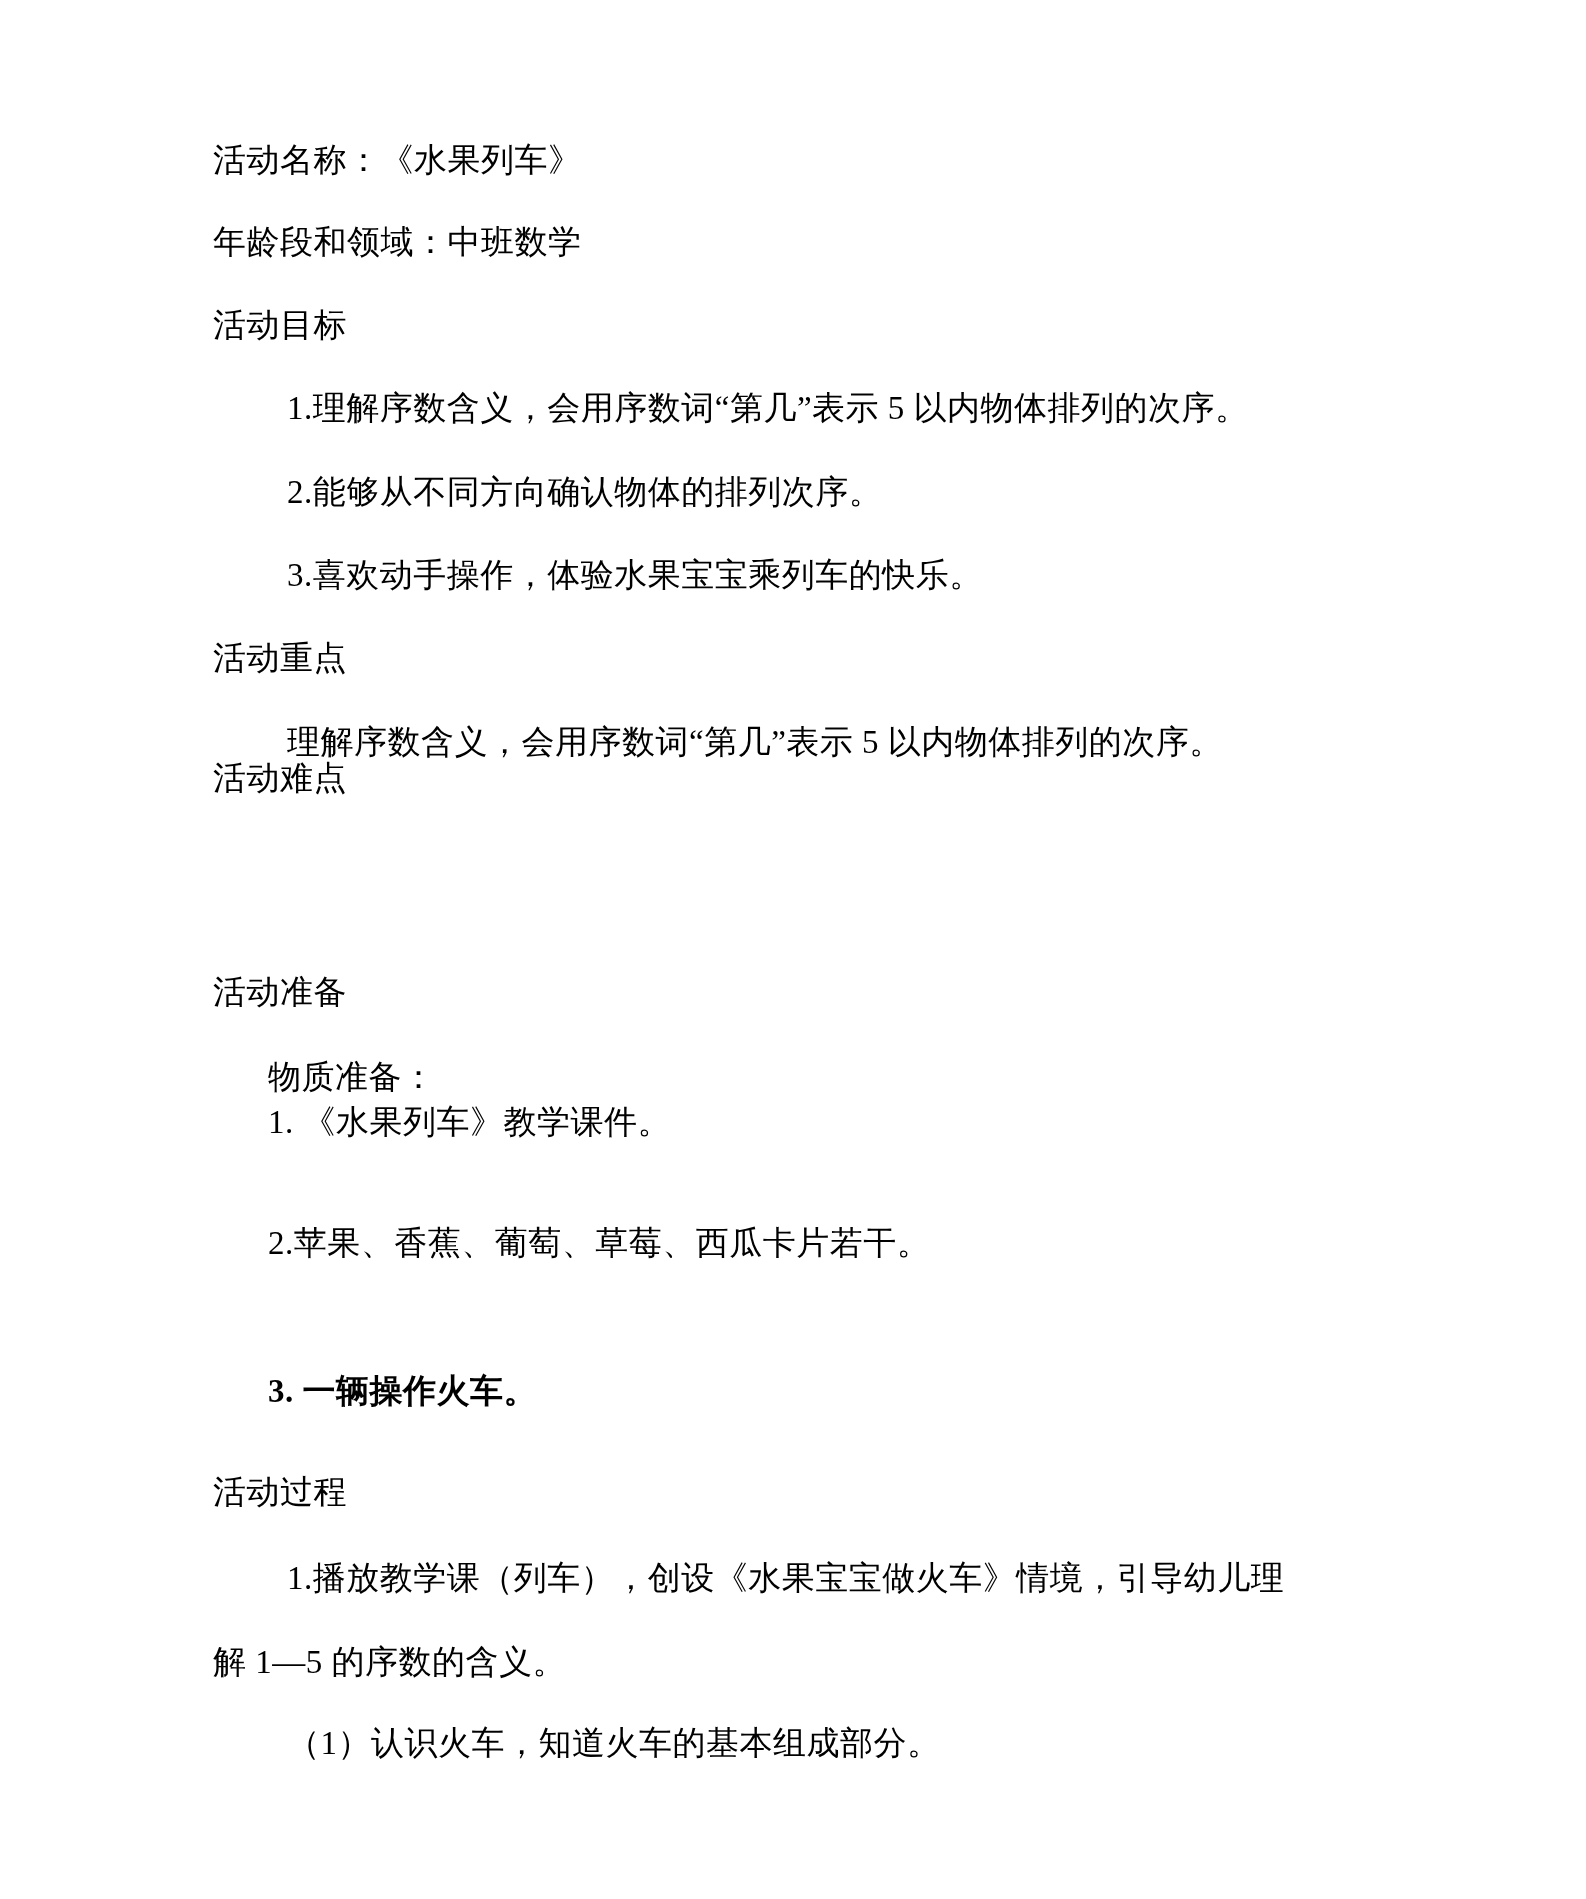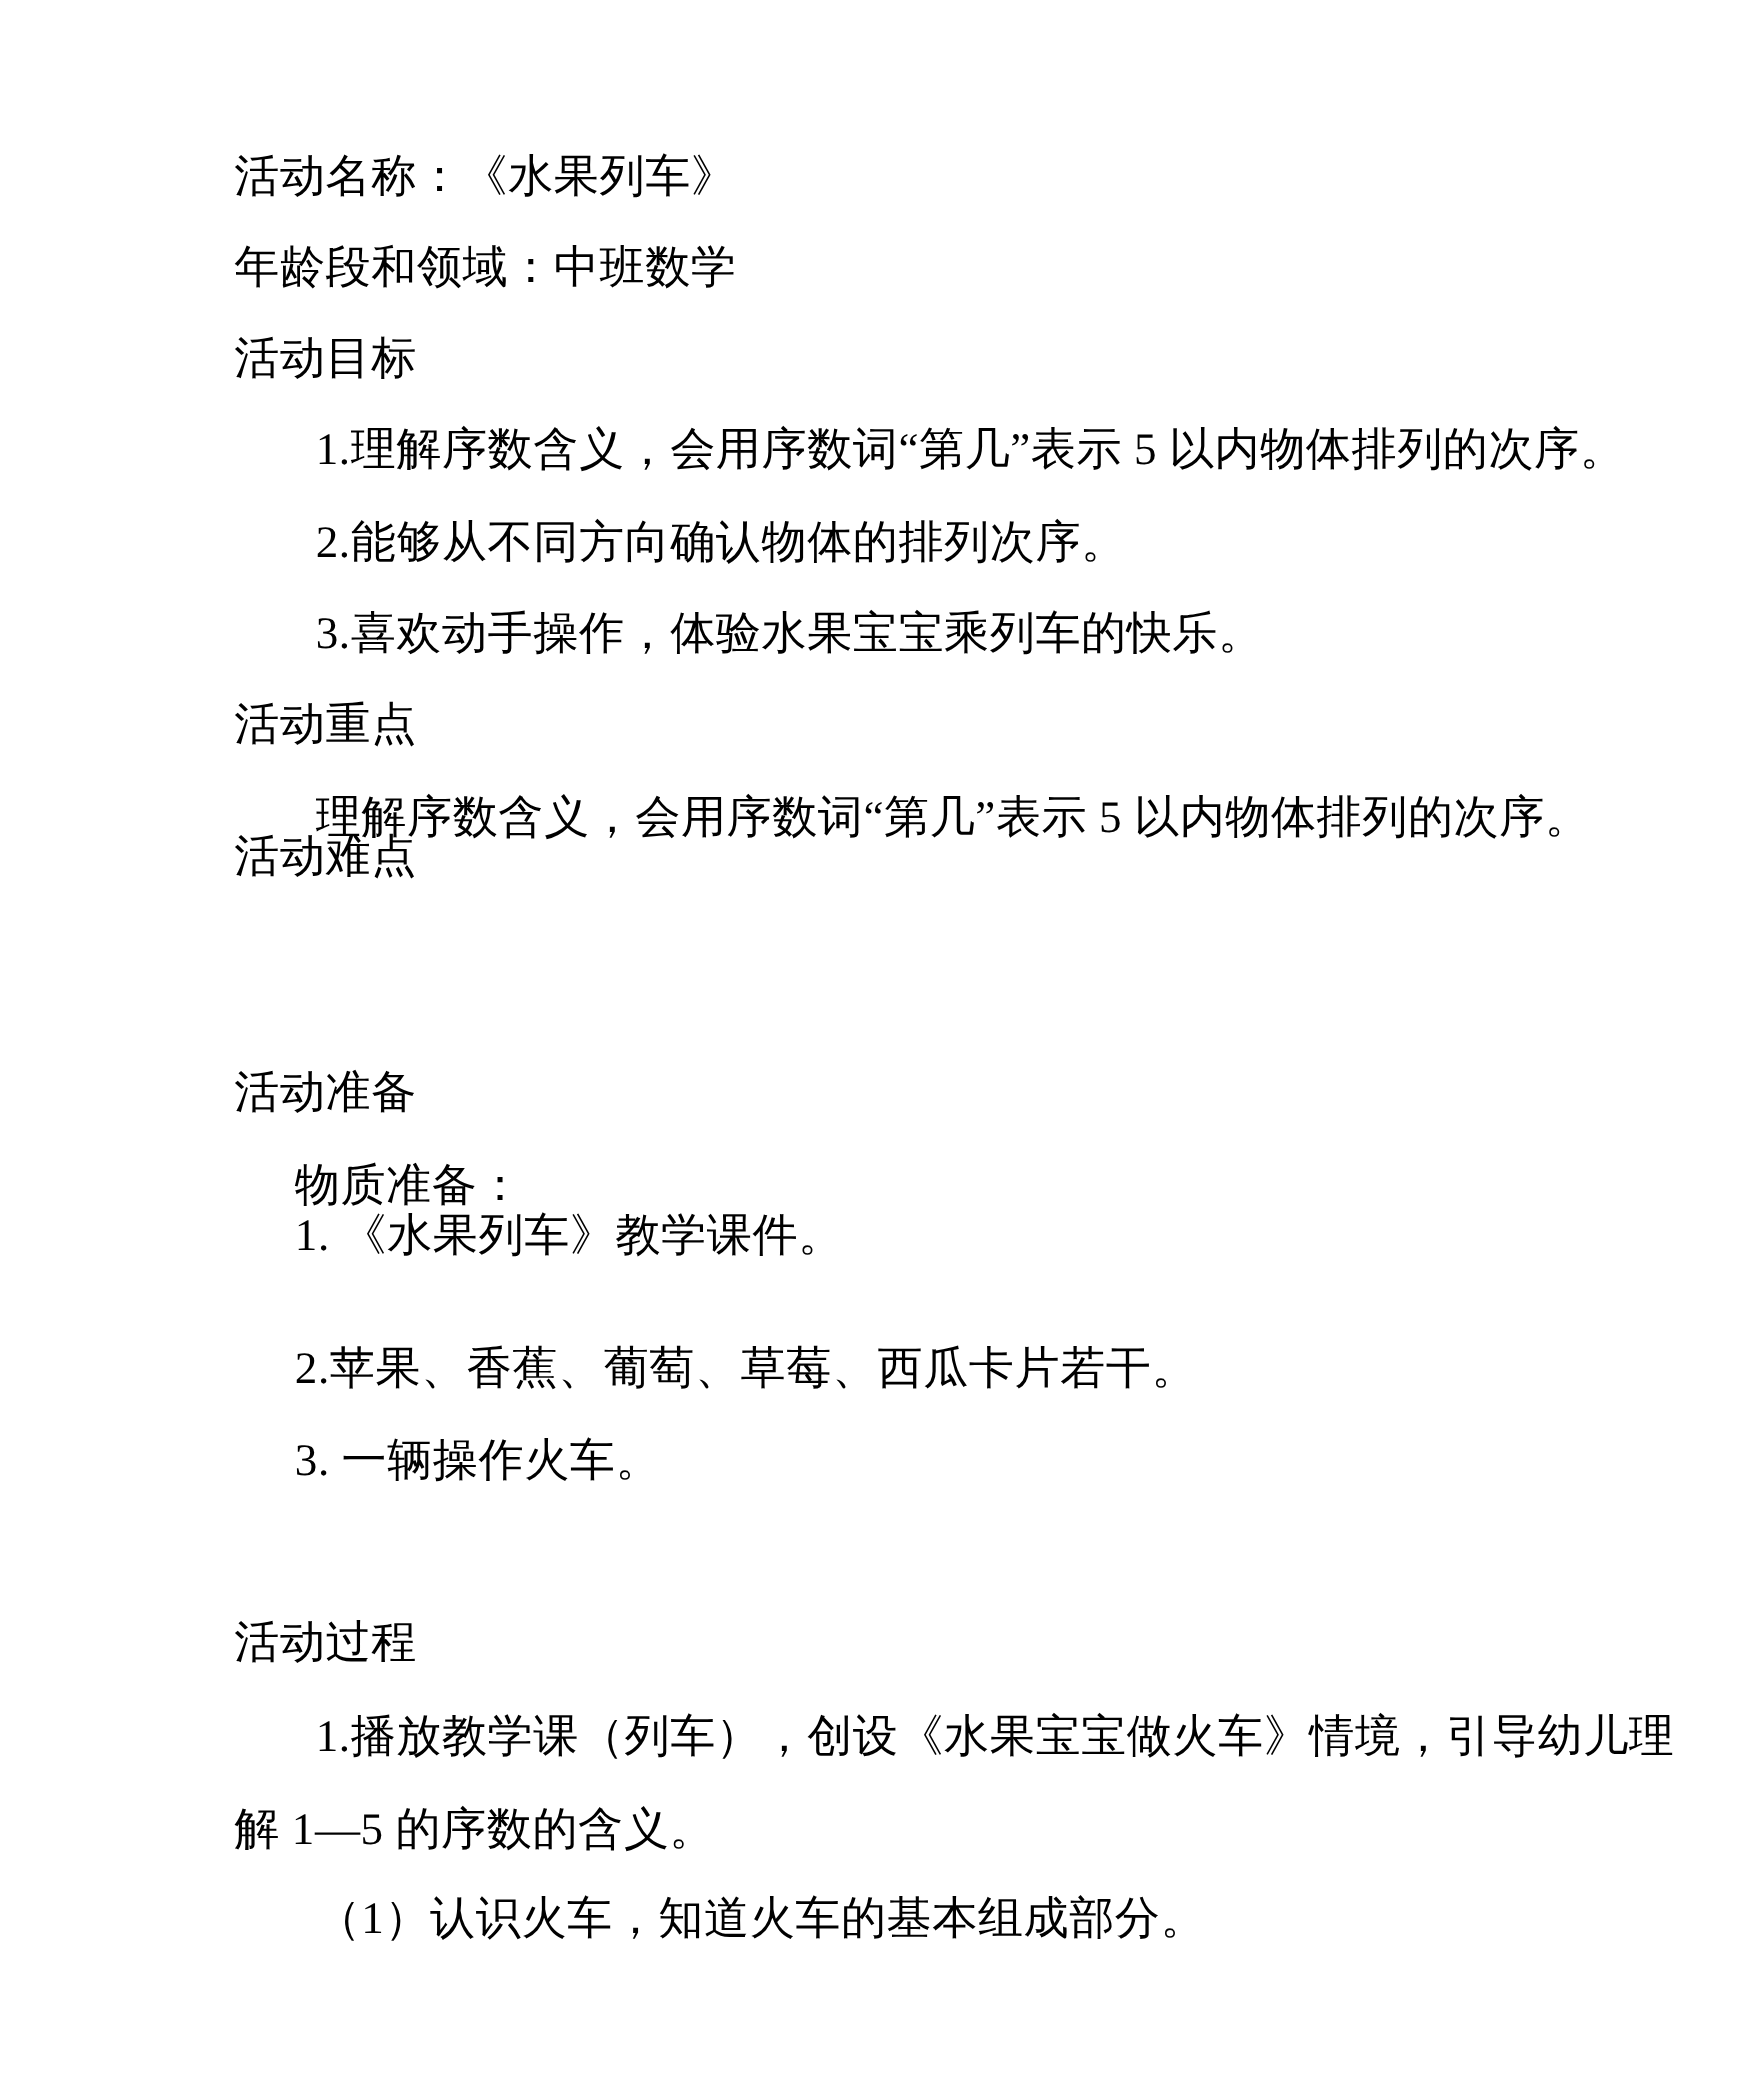--- a/index.html
+++ b/index.html
@@ -20,21 +20,21 @@
     left: 0;
     top: 0;
     width: 1586px;
     height: 1899px;
     background: #ffffff;
   }
   .line {
     position: absolute;
     height: 44px;
     line-height: 44px;
-    font-size: 41px;
+    font-size: 33px;
     white-space: nowrap;
     letter-spacing: 0.5px;
   }
   .heading {
     left: 213px;
     font-family: "DejaVu Sans", "Liberation Sans", sans-serif;
     font-weight: normal;
   }
   .indent-obj { left: 287px; }
   .indent-mat { left: 268px; }
@@ -55,20 +55,20 @@
 
   <div class="line heading" style="top:636px;">活动重点</div>
   <div class="line indent-obj" style="top:720px;">理解序数含义，会用序数词“第几”表示 5 以内物体排列的次序。</div>
 
   <div class="line heading" style="top:756px;">活动难点</div>
 
   <div class="line heading" style="top:970px;">活动准备</div>
   <div class="line indent-mat" style="top:1055px;">物质准备：</div>
   <div class="line indent-mat" style="top:1100px;">1. 《水果列车》教学课件。</div>
   <div class="line indent-mat" style="top:1221px;">2.苹果、香蕉、葡萄、草莓、西瓜卡片若干。</div>
-  <div class="line indent-mat" style="top:1305px;">3.  一辆操作火车。</div>
+  <div class="line indent-mat" style="top:1369px;font-weight:bold;">3.  一辆操作火车。</div>
 
   <div class="line heading" style="top:1470px;">活动过程</div>
   <div class="line indent-obj" style="top:1556px;">1.播放教学课（列车），创设《水果宝宝做火车》情境，引导幼儿理</div>
   <div class="line flush" style="top:1640px;">解 1—5 的序数的含义。</div>
   <div class="line indent-obj" style="top:1721px;">（1）认识火车，知道火车的基本组成部分。</div>
 
 </div>
 
 </body></html>

